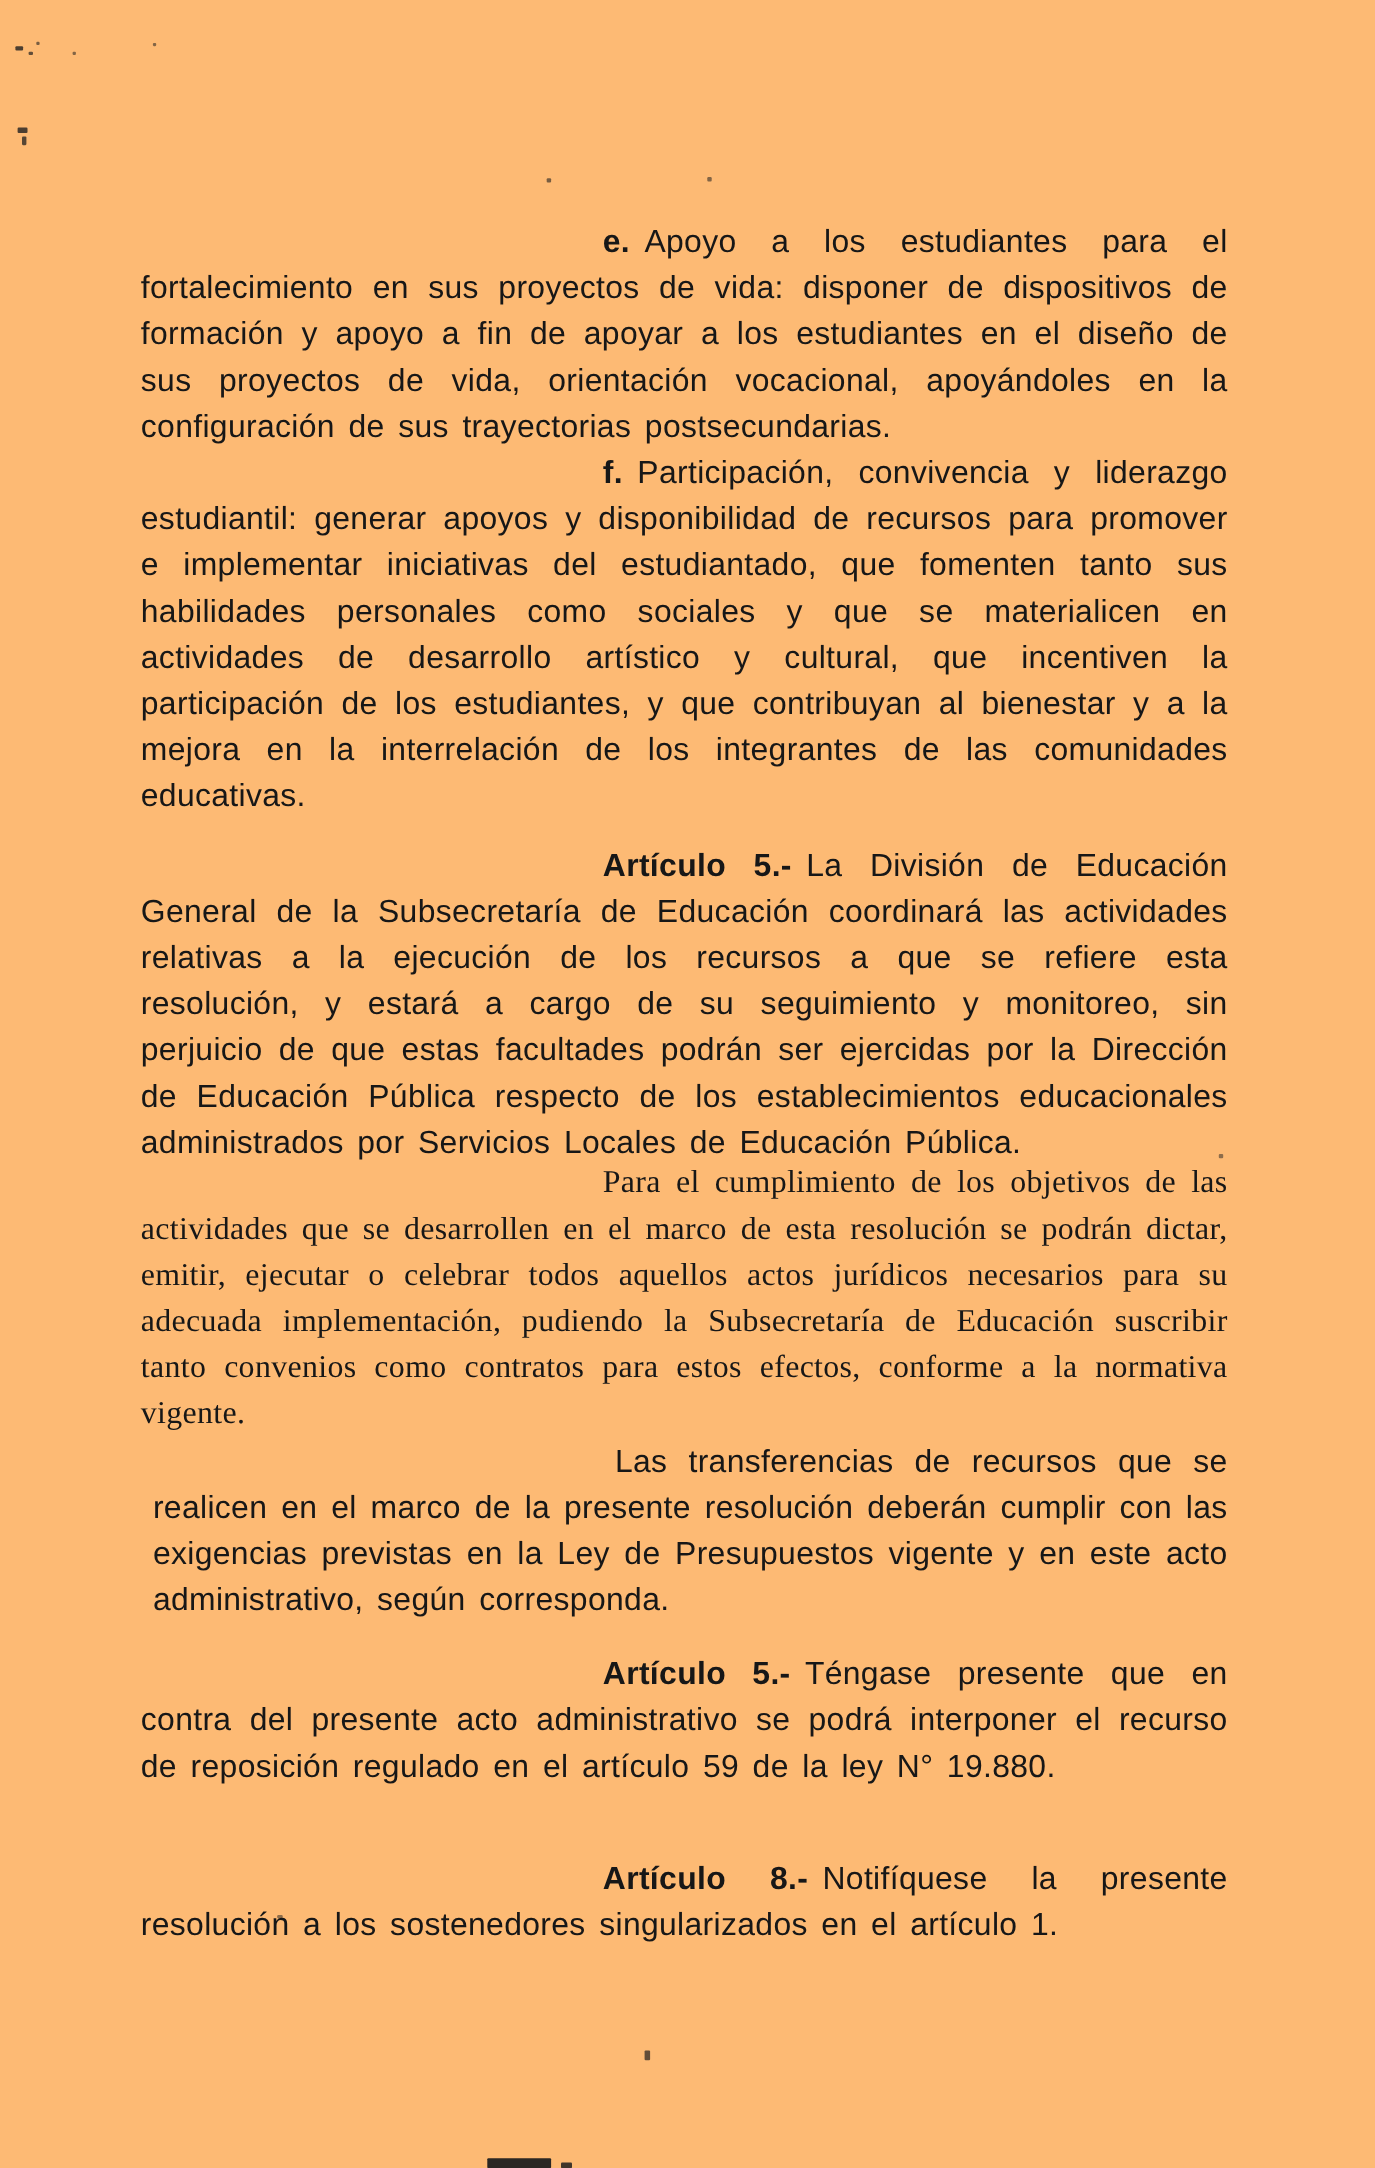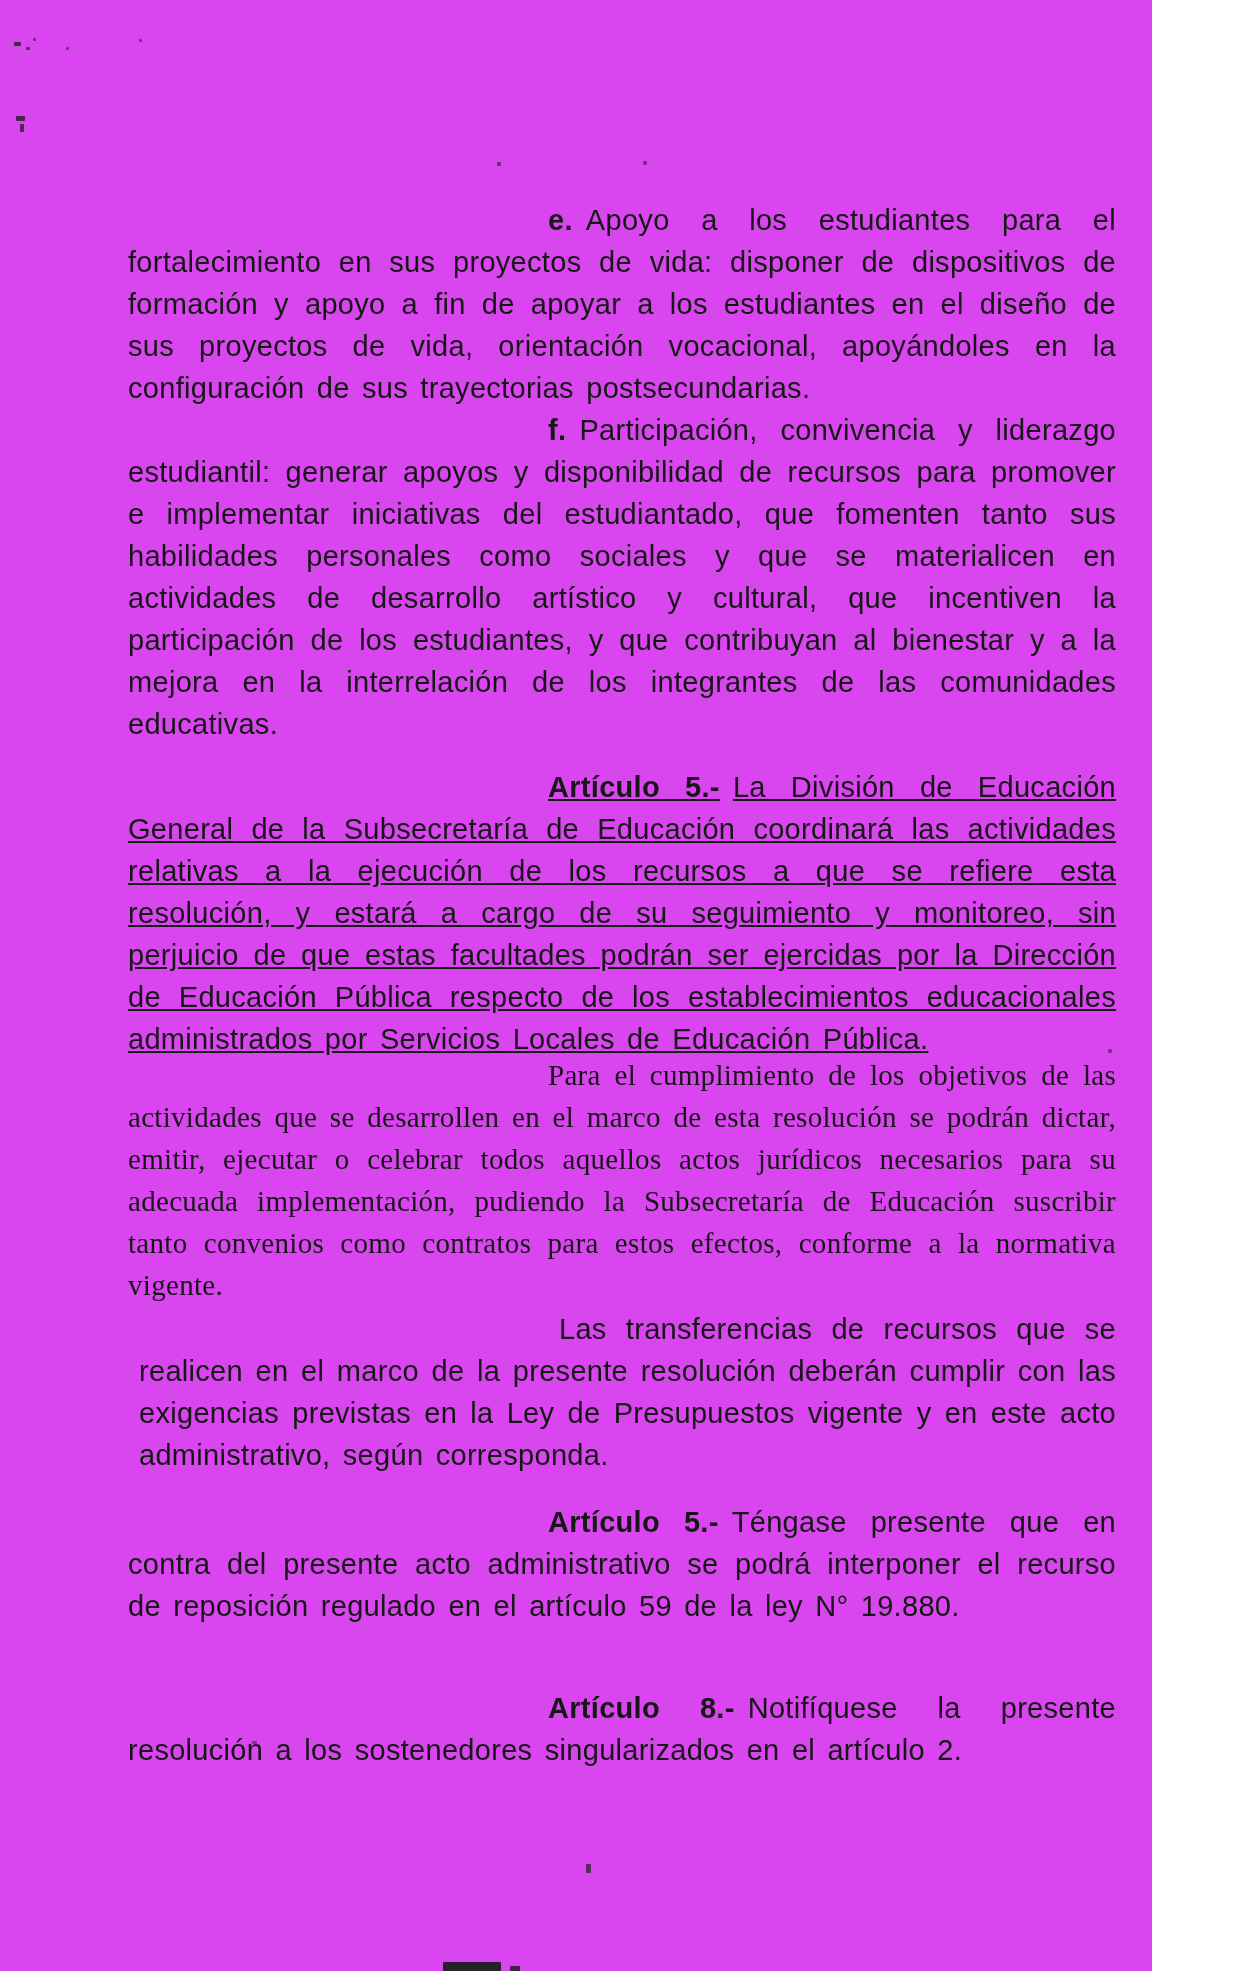--- a/index.html
+++ b/index.html
@@ -2,23 +2,23 @@
 <html lang="es"><head>
 <meta charset="utf-8">
 <style>
   html, body {
     margin: 0;
     padding: 0;
     background: #ffffff;
   }
   .page {
     position: relative;
-    width: 1152px;
+    width: 1250px;
     height: 1971px;
-    background: #d946ef;
+    background: #fdba74;
     overflow: hidden;
     font-family: "Liberation Sans", "DejaVu Sans", sans-serif;
   }
   .content {
     position: absolute;
     left: 128px;
     top: 0;
     width: 988px;
   }
   .para {
@@ -33,21 +33,21 @@
   }
   .para .lead {
     font-weight: 700;
   }
   .para .lead:not(:empty) {
     margin-right: 0.45em;
   }
   
   .p-e    { margin-top: 199px; }
   .p-f    {  }
-  .p-art5 { margin-top: 21px; text-decoration: underline;  }
+  .p-art5 { margin-top: 21px;  }
   .p-cump { margin-top: -6px; font-family: Liberation Serif, serif;  }
   .p-tran { margin-top: 2px; margin-left: 11px;   }
   .p-art6 { margin-top: 25px;  }
   .p-art7 { margin-top: 60px;  }
 
   
   .speck {
     position: absolute;
     background: #1f1f1f;
     border-radius: 1px;
@@ -107,17 +107,17 @@
 
     <p class="para p-tran">
       <strong class="lead"></strong><span class="body">Las transferencias de recursos que se realicen en el marco de la presente resolución deberán cumplir con las exigencias previstas en la Ley de Presupuestos vigente y en este acto administrativo, según corresponda.</span>
     </p>
 
     <p class="para p-art6">
       <strong class="lead">Artículo 5.-</strong><span class="body">Téngase presente que en contra del presente acto administrativo se podrá interponer el recurso de reposición regulado en el artículo 59 de la ley N° 19.880.</span>
     </p>
 
     <p class="para p-art7">
-      <strong class="lead">Artículo 8.-</strong><span class="body">Notifíquese la presente resolución a los sostenedores singularizados en el artículo 2.</span>
+      <strong class="lead">Artículo 8.-</strong><span class="body">Notifíquese la presente resolución a los sostenedores singularizados en el artículo 1.</span>
     </p>
 
   </div>
 </div>
 
 </body></html>

